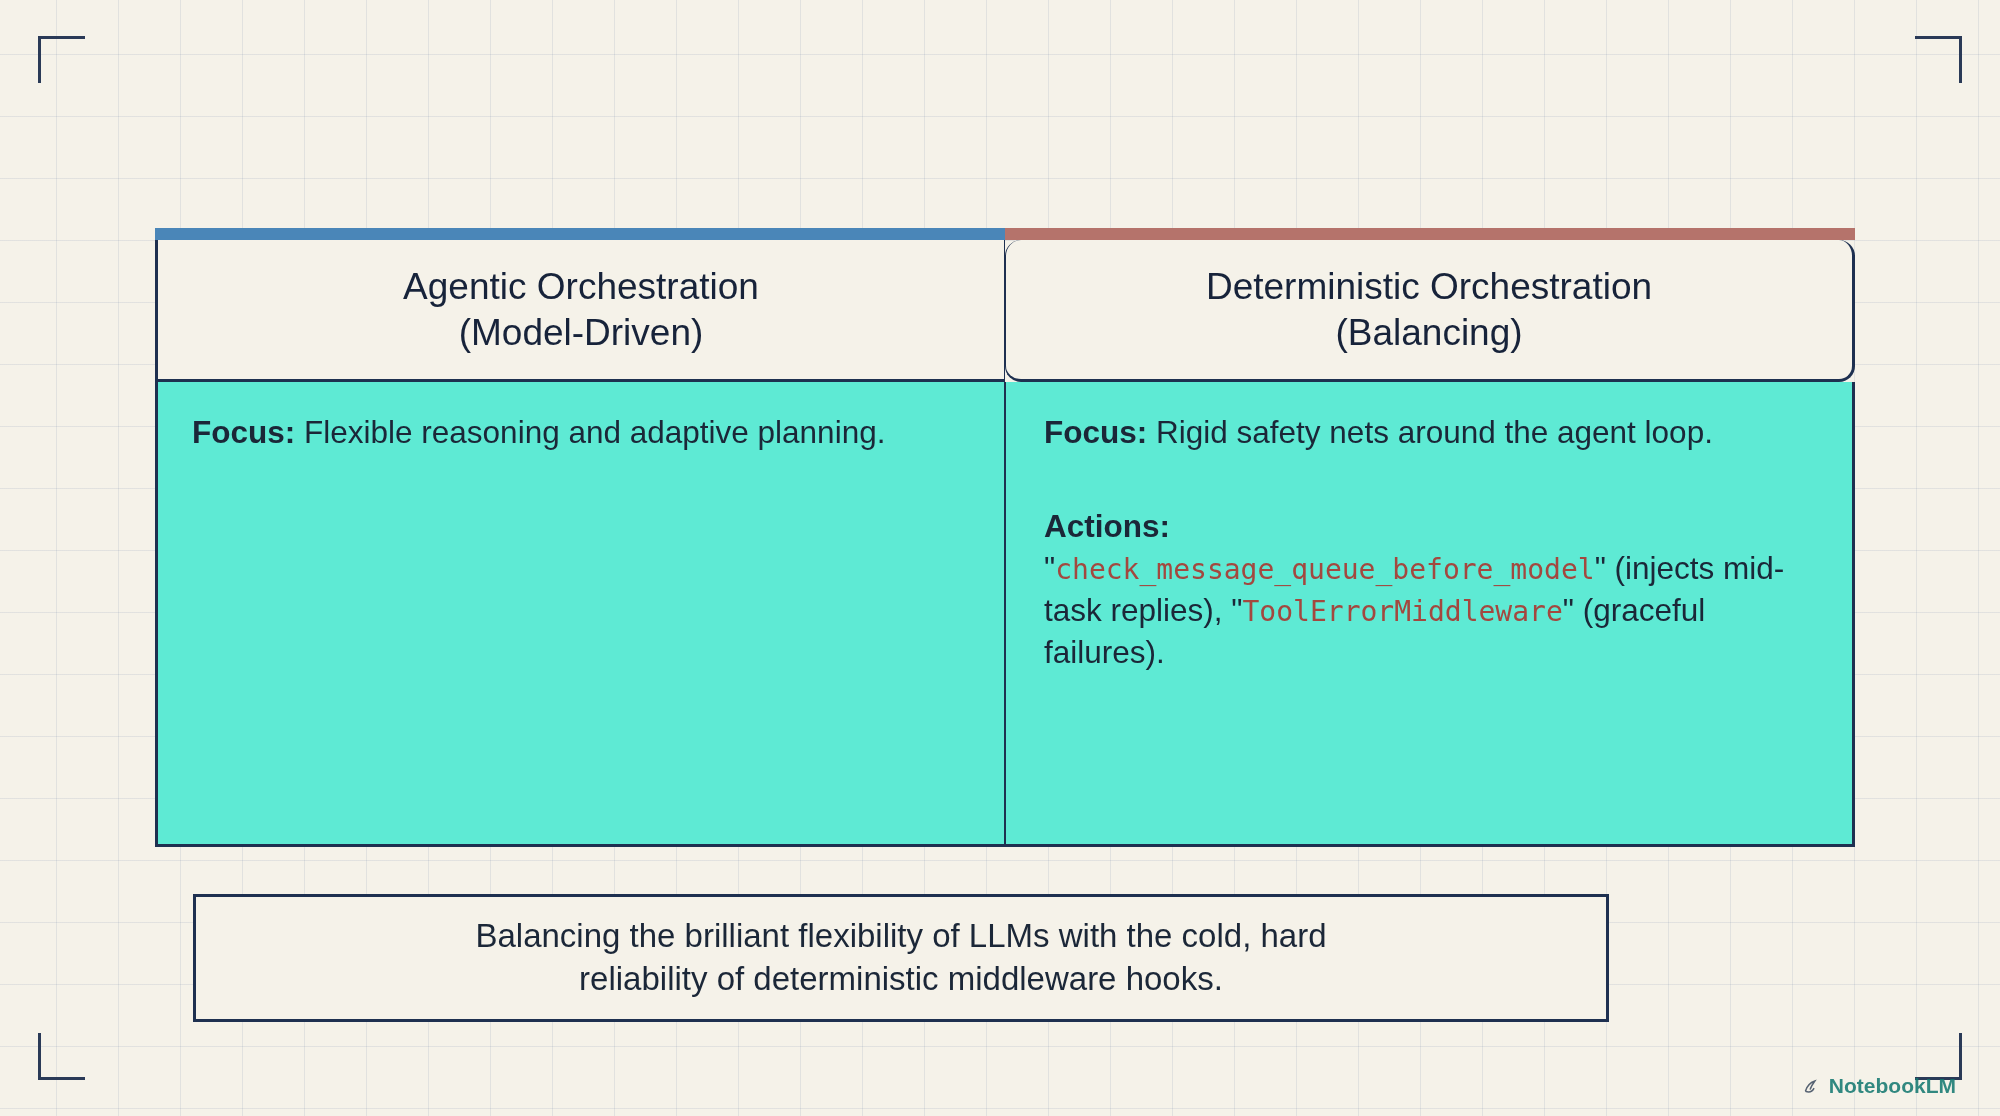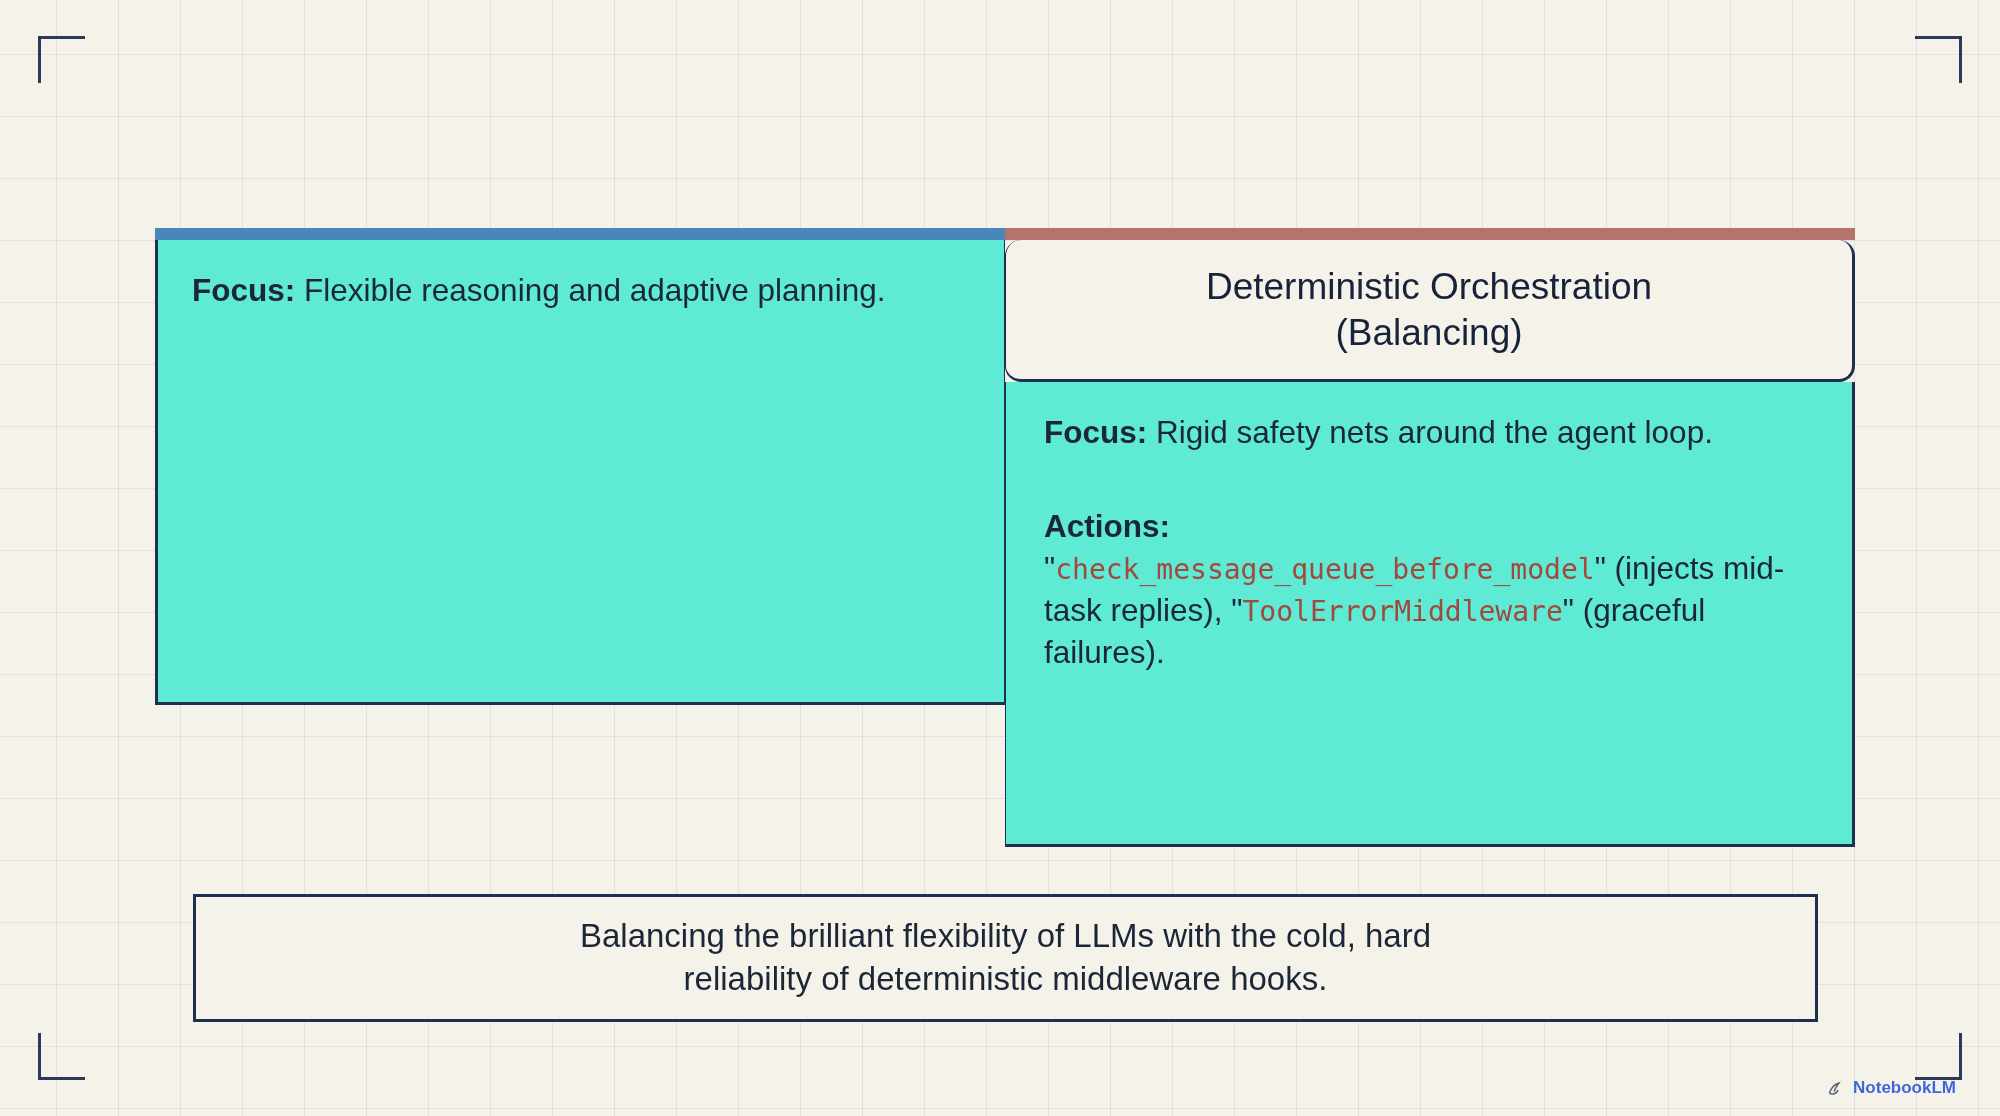--- a/index.html
+++ b/index.html
@@ -118,21 +118,21 @@
     font-size: 28px;
   }
   .code-blue { color: #2f74c0; }
   .code-red  { color: #a3483f; }
 
   
   #summary {
     position: absolute;
     left: 193px;
     top: 894px;
-    width: 1625px;
+    width: 1416px;
     height: 128px;
     box-sizing: border-box;
     border: 3px solid #1e3050;
     background: #f5f2e9;
     display: flex;
     align-items: center;
     justify-content: center;
     text-align: center;
     font-size: 33px;
     line-height: 1.3;
@@ -141,22 +141,22 @@
   }
 
   
   #watermark {
     position: absolute;
     right: 44px;
     bottom: 18px;
     display: flex;
     align-items: center;
     gap: 7px;
-    color: #1d4ed8;
-    font-size: 17px;
+    color: #0f766e;
+    font-size: 21px;
     font-weight: 600;
     opacity: 0.85;
   }
   #watermark svg { display: block; }
 </style>
 </head>
 <body>
 
 <div id="grid"></div>
 
@@ -165,20 +165,26 @@
 <div class="bracket bl"></div>
 <div class="bracket br"></div>
 
 <div id="slide">
 
 
   <div id="compare">
 
     <div class="col col-left">
       <div class="col-accent" id="accent-left" style="background: rgb(74, 134, 184);"></div>
+      <div class="col-head">
+        <div>
+          <div>Agentic Orchestration</div>
+          <div>(Model-Driven)</div>
+        </div>
+      </div>
       <div class="col-body">
         <div class="block">
           <span class="label">Focus:</span><span> Flexible reasoning and adaptive planning.</span>
         </div>
       </div>
     </div>
 
     <div class="col col-right">
       <div class="col-accent" id="accent-right" style="background: rgb(181, 115, 107);"></div>
       <div class="col-head">

